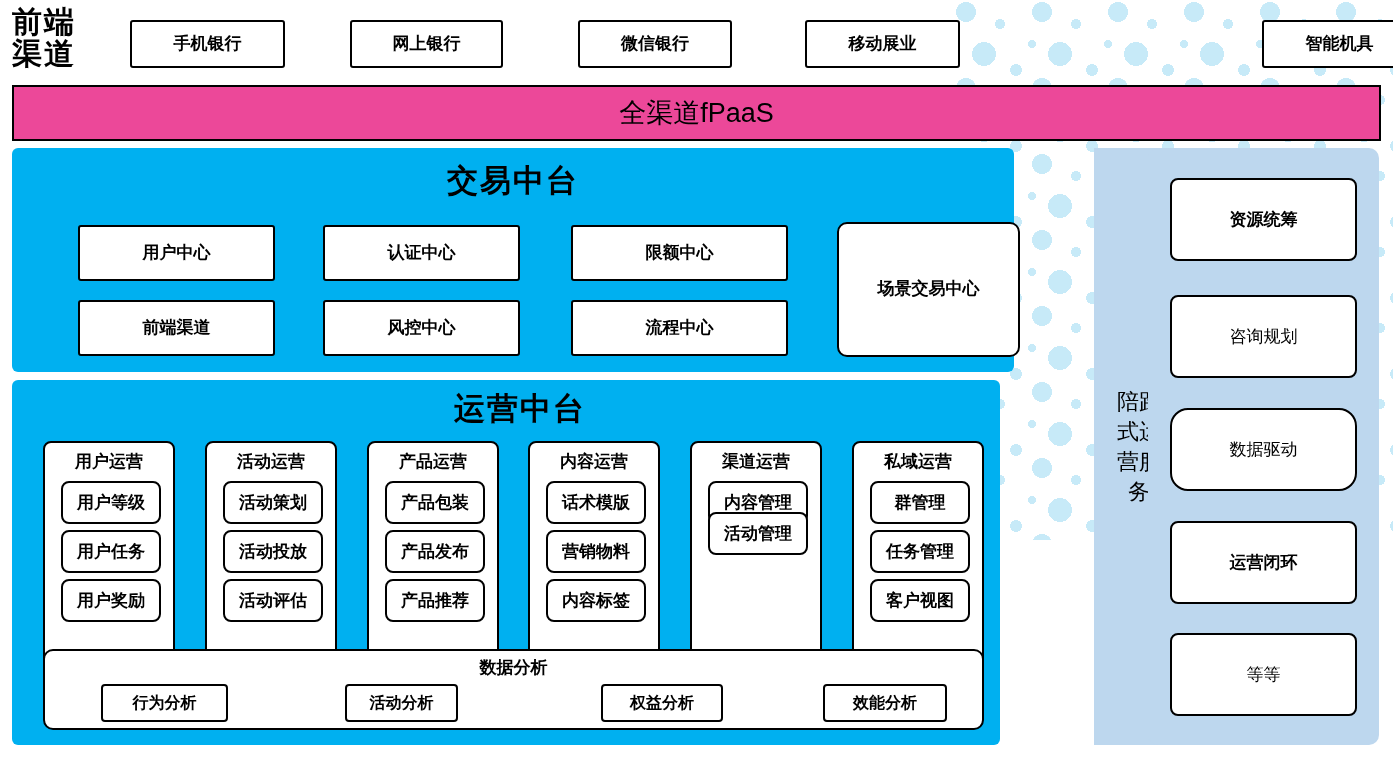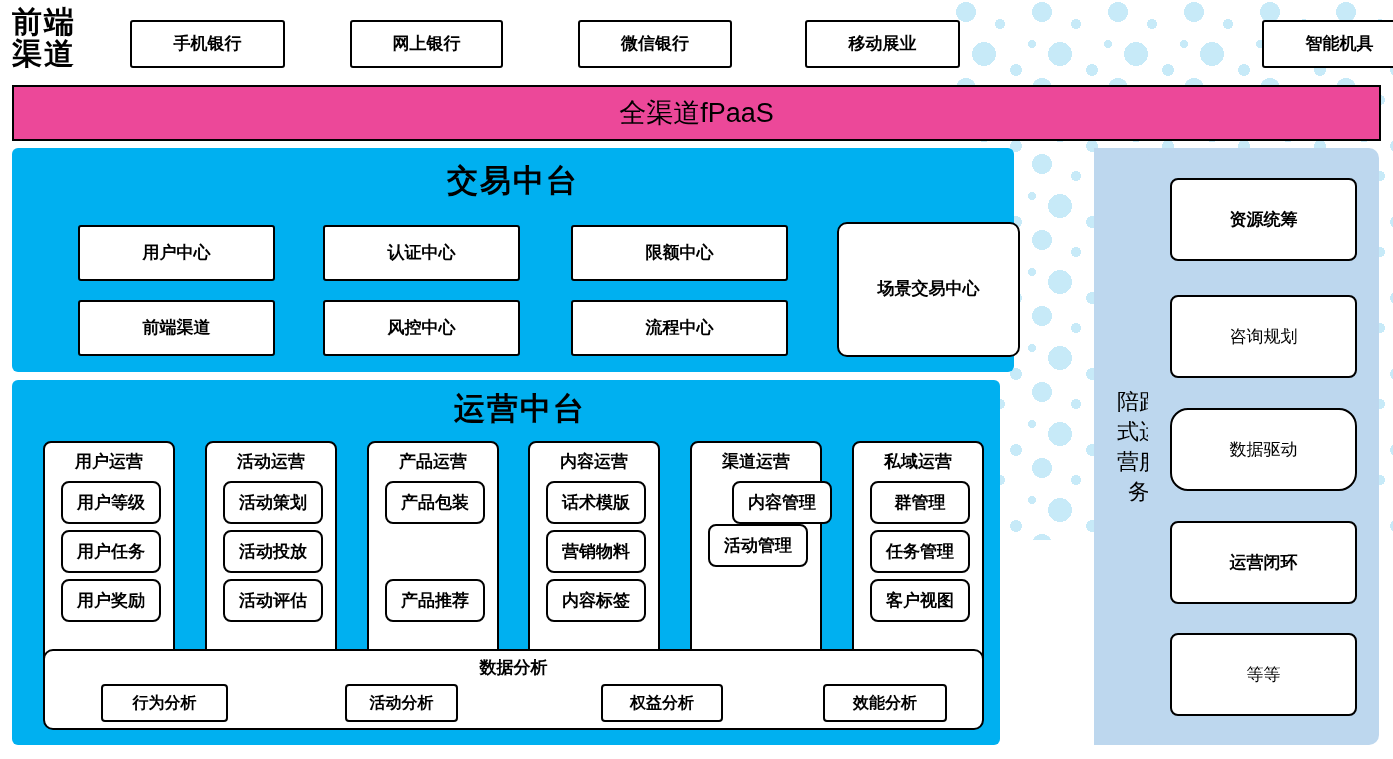--- a/index.html
+++ b/index.html
@@ -143,34 +143,35 @@
     <div class="ops-col" style="left:193px;top:61px;">
       <div class="ops-col-title">活动运营</div>
       <div class="ops-item" style="top:38px;">活动策划</div>
       <div class="ops-item" style="top:87px;">活动投放</div>
       <div class="ops-item" style="top:136px;">活动评估</div>
     </div>
 
     <div class="ops-col" style="left:355px;top:61px;">
       <div class="ops-col-title">产品运营</div>
       <div class="ops-item" style="top:38px;">产品包装</div>
+      <div class="ops-item" style="top:87px;">产品发布</div>
       <div class="ops-item" style="top:136px;">产品推荐</div>
     </div>
 
     <div class="ops-col" style="left:516px;top:61px;">
       <div class="ops-col-title">内容运营</div>
       <div class="ops-item" style="top:38px;">话术模版</div>
       <div class="ops-item" style="top:87px;">营销物料</div>
       <div class="ops-item" style="top:136px;">内容标签</div>
     </div>
 
     <div class="ops-col" style="left:678px;top:61px;">
       <div class="ops-col-title">渠道运营</div>
-      <div class="ops-item" style="top:38px;margin-left:24px;">内容管理</div>
-      <div class="ops-item" style="top:81px;">活动管理</div>
+      <div class="ops-item" style="top:38px;">内容管理</div>
+      <div class="ops-item" style="top:69px;">活动管理</div>
     </div>
 
     <div class="ops-col" style="left:840px;top:61px;">
       <div class="ops-col-title">私域运营</div>
       <div class="ops-item" style="top:38px;">群管理</div>
       <div class="ops-item" style="top:87px;">任务管理</div>
       <div class="ops-item" style="top:136px;">客户视图</div>
     </div>
 
     <div class="analysis-outer">

